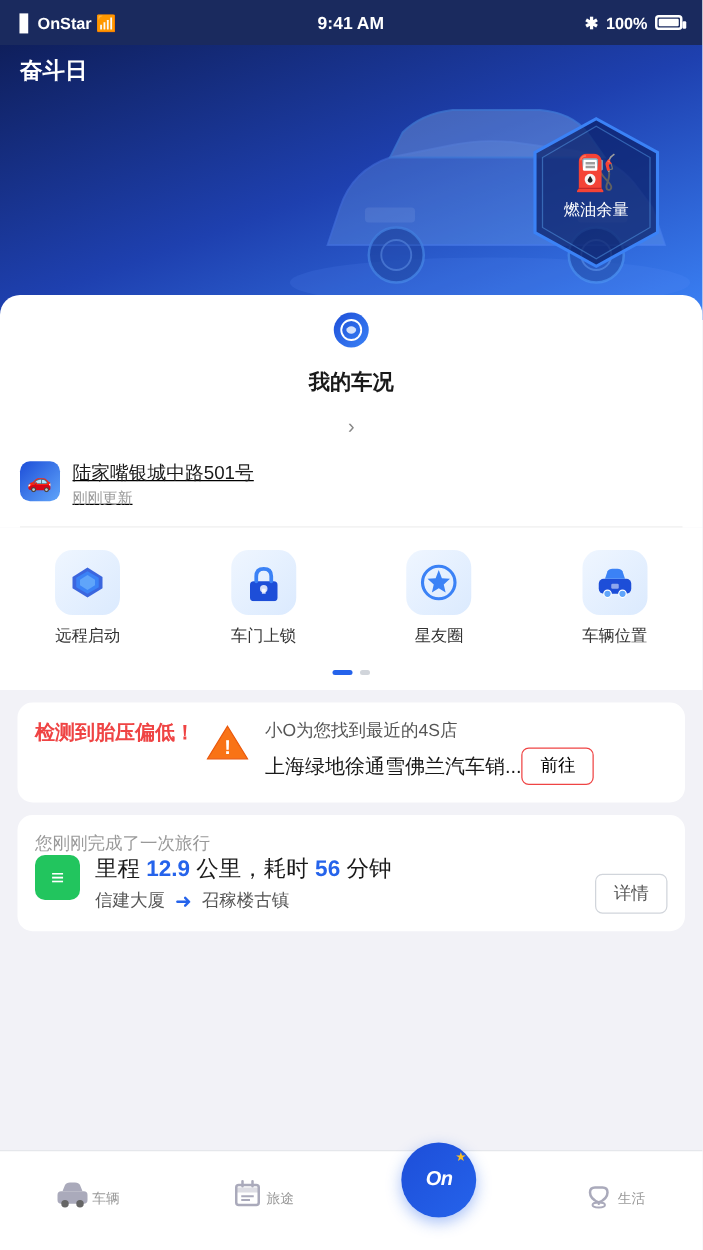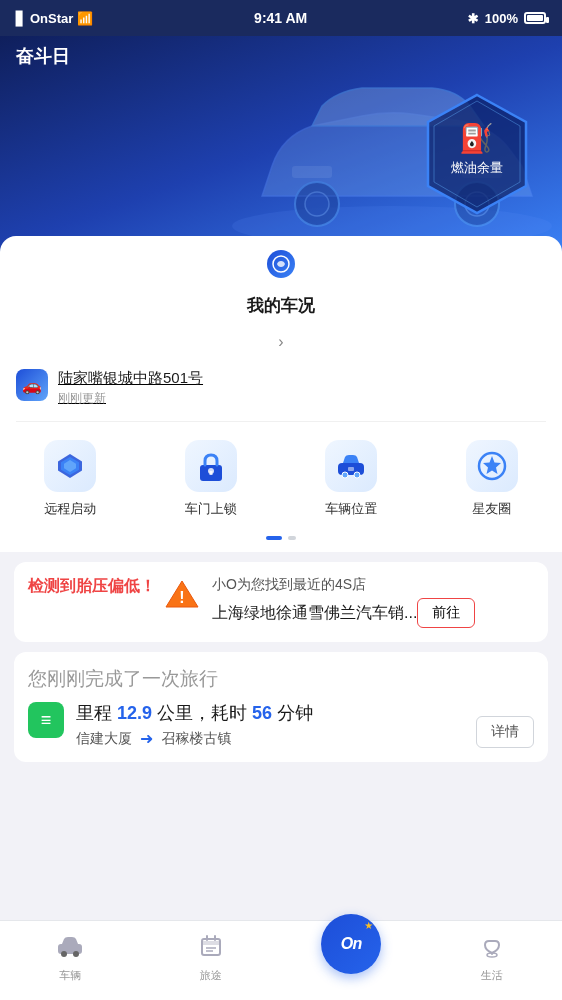--- a/index.html
+++ b/index.html
@@ -212,21 +212,21 @@
       cursor: pointer;
       flex-shrink: 0;
     }
 
     
     .trip-card {
       background: white;
       border-radius: 12px;
       padding: 14px;
     }
-    .trip-header { font-size: 19px; color: #999; margin-bottom: 10px; }
+    .trip-header { font-size: 14px; color: #999; }
     .trip-body-row {
       display: flex;
       align-items: flex-start;
       gap: 12px;
     }
     .trip-icon-wrap {
       width: 36px; height: 36px;
       background: #22c55e;
       border-radius: 8px;
       display: flex; align-items: center; justify-content: center;
@@ -267,21 +267,21 @@
       background: white;
       border-top: 1px solid #e5e7eb;
       display: flex;
       align-items: center;
       height: 80px;
       padding-bottom: 10px;
     }
     .tab-item {
       flex: 1;
       display: flex;
-      flex-direction: column;
+      flex-direction: row;
       align-items: center;
       justify-content: center;
       gap: 3px;
       cursor: pointer;
       padding-top: 6px;
     }
     .tab-icon { font-size: 22px; }
     .tab-label { font-size: 11px; color: #999; }
     .tab-center {
       flex: 1;
@@ -398,37 +398,37 @@
         <path d="M9,14 L9,10 Q9,4 15,4 Q21,4 21,10 L21,14" fill="none" stroke="#3b82f6" stroke-width="3" stroke-linecap="round"></path>
         <circle cx="15" cy="20" r="3" fill="white" opacity="0.8"></circle>
         <rect x="13.5" y="20" width="3" height="4" fill="white" opacity="0.8"></rect>
       </svg>
     </div>
     <span class="action-label">车门上锁</span>
   </div>
   <div class="action-item">
     <div class="action-icon-wrap">
       <svg width="30" height="30" viewBox="0 0 30 30" xmlns="http://www.w3.org/2000/svg">
+        <circle cx="15" cy="15" r="13" fill="none" stroke="#3b82f6" stroke-width="2.5"></circle>
+        <polygon points="15,5 17.5,11.5 24,12 19,16.5 20.5,23 15,19.5 9.5,23 11,16.5 6,12 12.5,11.5" fill="#3b82f6"></polygon>
+      </svg>
+    </div>
+    <span class="action-label">星友圈</span>
+  </div>
+  <div class="action-item">
+    <div class="action-icon-wrap">
+      <svg width="30" height="30" viewBox="0 0 30 30" xmlns="http://www.w3.org/2000/svg">
         <rect x="2" y="12" width="26" height="12" rx="4" fill="#1d4ed8"></rect>
         <path d="M7,12 L9,6 Q10,4 13,4 L17,4 Q20,4 21,6 L23,12 Z" fill="#3b82f6"></path>
         <circle cx="9" cy="24" r="3" fill="#60a5fa" stroke="white" stroke-width="1"></circle>
         <circle cx="21" cy="24" r="3" fill="#60a5fa" stroke="white" stroke-width="1"></circle>
         <rect x="12" y="16" width="6" height="4" rx="1" fill="rgba(255,255,255,0.5)"></rect>
       </svg>
     </div>
     <span class="action-label">车辆位置</span>
-  </div>
-  <div class="action-item">
-    <div class="action-icon-wrap">
-      <svg width="30" height="30" viewBox="0 0 30 30" xmlns="http://www.w3.org/2000/svg">
-        <circle cx="15" cy="15" r="13" fill="none" stroke="#3b82f6" stroke-width="2.5"></circle>
-        <polygon points="15,5 17.5,11.5 24,12 19,16.5 20.5,23 15,19.5 9.5,23 11,16.5 6,12 12.5,11.5" fill="#3b82f6"></polygon>
-      </svg>
-    </div>
-    <span class="action-label">星友圈</span>
   </div>
 </div>
 
 <div class="pagination-dots">
   <div class="dot dot-active"></div>
   <div class="dot dot-inactive"></div>
 </div>
 
 <div class="main-content">
 

